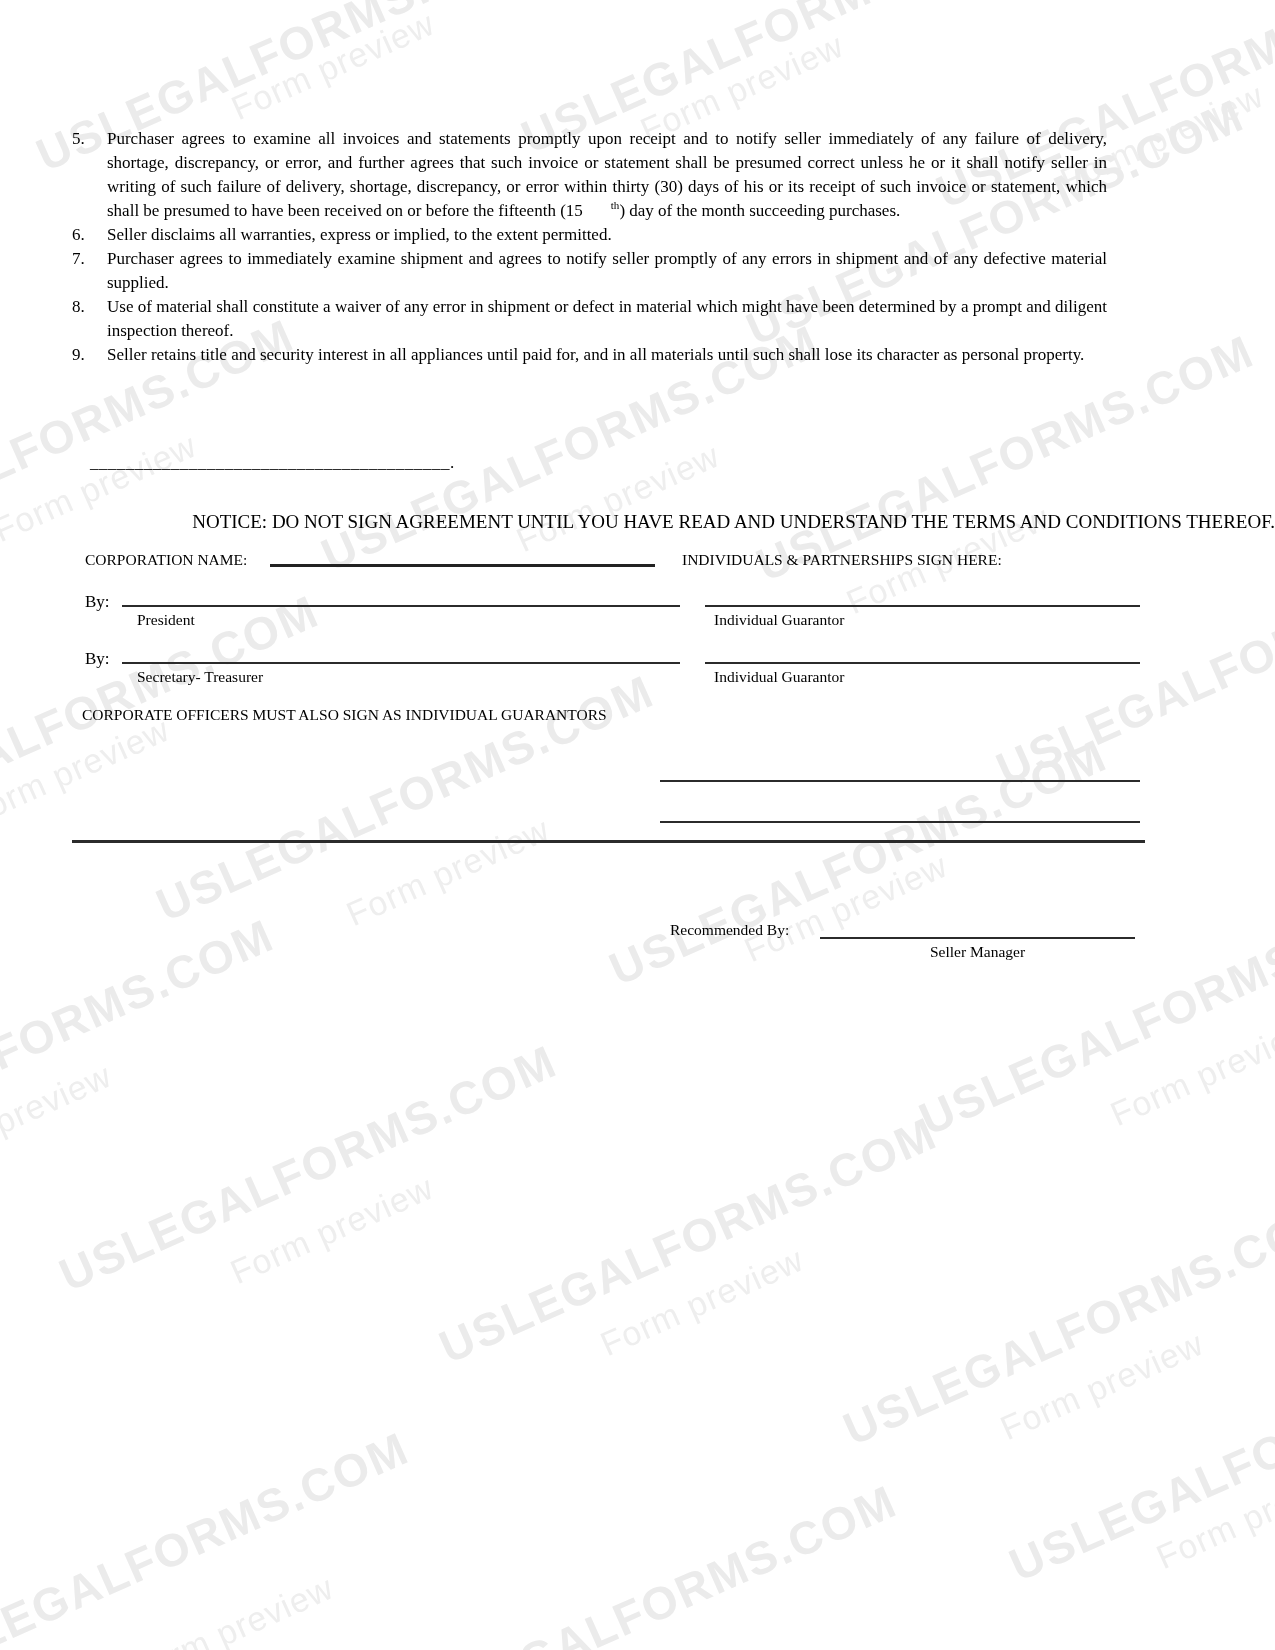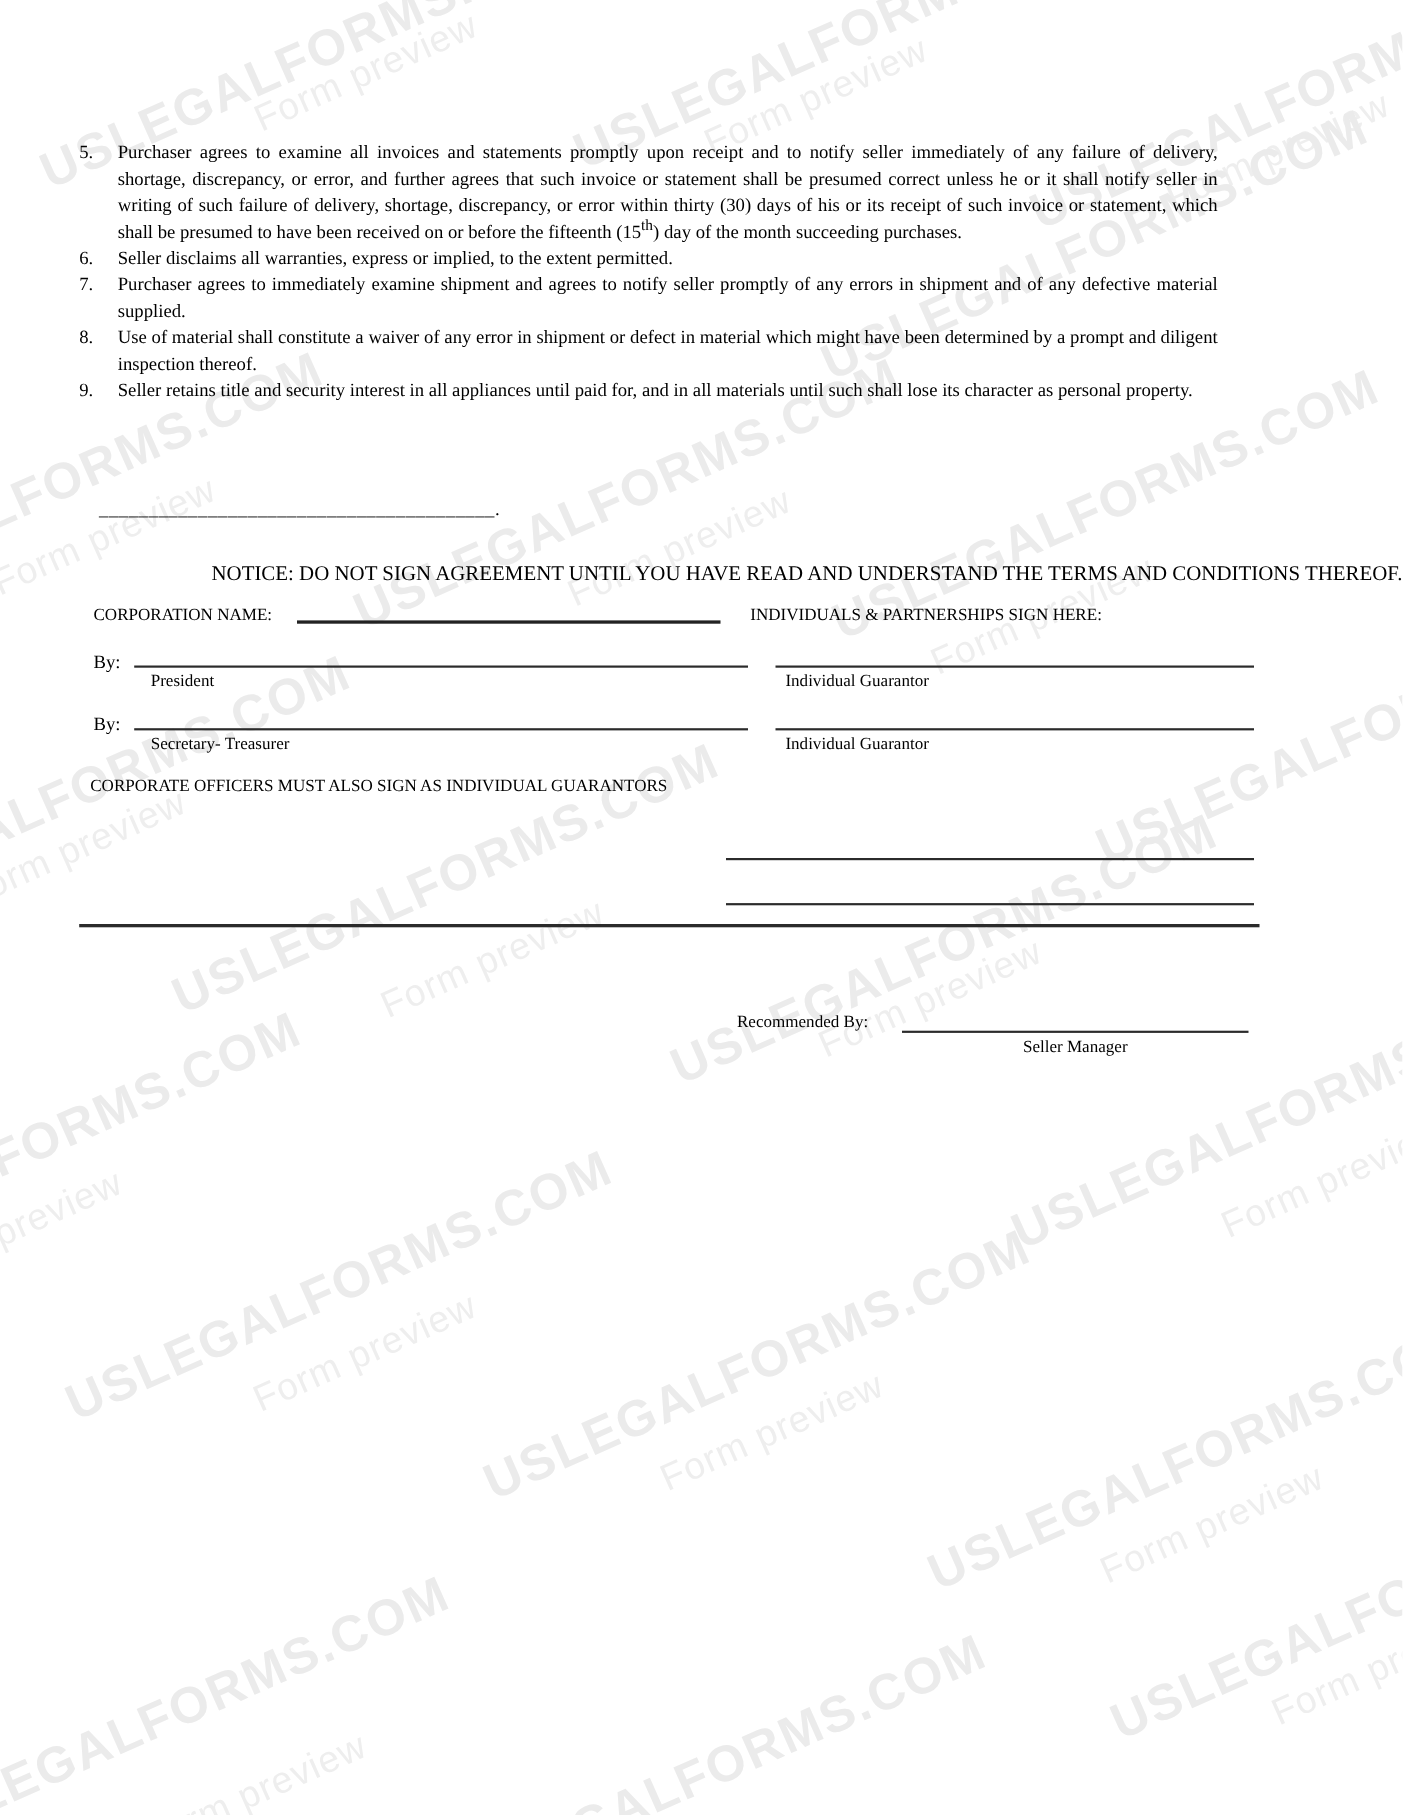--- a/index.html
+++ b/index.html
@@ -24,21 +24,21 @@
   .wm-secondary{font-weight:400;font-size:34px;letter-spacing:1px;color:#eeeeee;}
   
   .content{position:absolute;inset:0;z-index:1;}
   #terms-list{
     position:absolute;left:72px;top:127px;width:1035px;
     font-size:17px;line-height:24px;
   }
   .term-item{display:flex;}
   .term-num{flex:0 0 35px;}
   .term-text{flex:1;text-align:justify;}
-  .term-text sup{font-size:14px;line-height:0;vertical-align:super;}
+  .term-text sup{font-size:11px;line-height:0;vertical-align:super;margin-left:28px;}
   .authorize{position:absolute;left:90px;top:444px;width:1016px;font-size:17px;line-height:24px;}
   .authorize .sentence{word-spacing:15px;}
   .authorize .blank-row{margin-top:7px;letter-spacing:.5px;}
   .notice{
     position:absolute;left:0;top:511px;width:100%;
     text-align:right;font-size:19px;
   }
   .lbl-sm{position:absolute;font-size:15.5px;}
   .lbl-md{position:absolute;font-size:17px;}
   .hline{position:absolute;background:#2b2b2b;height:2px;}

